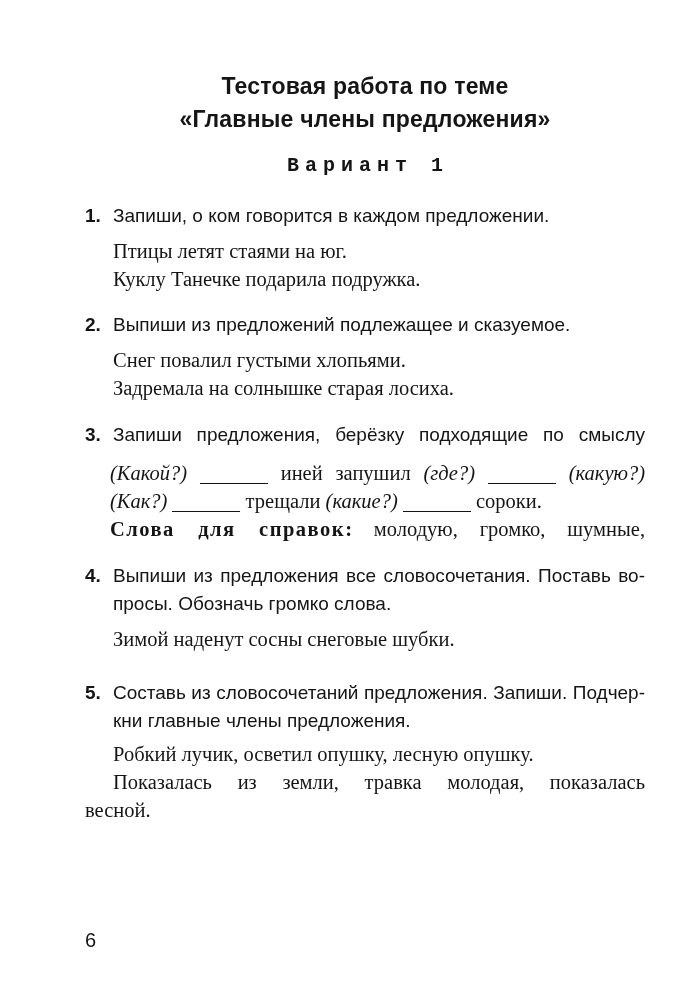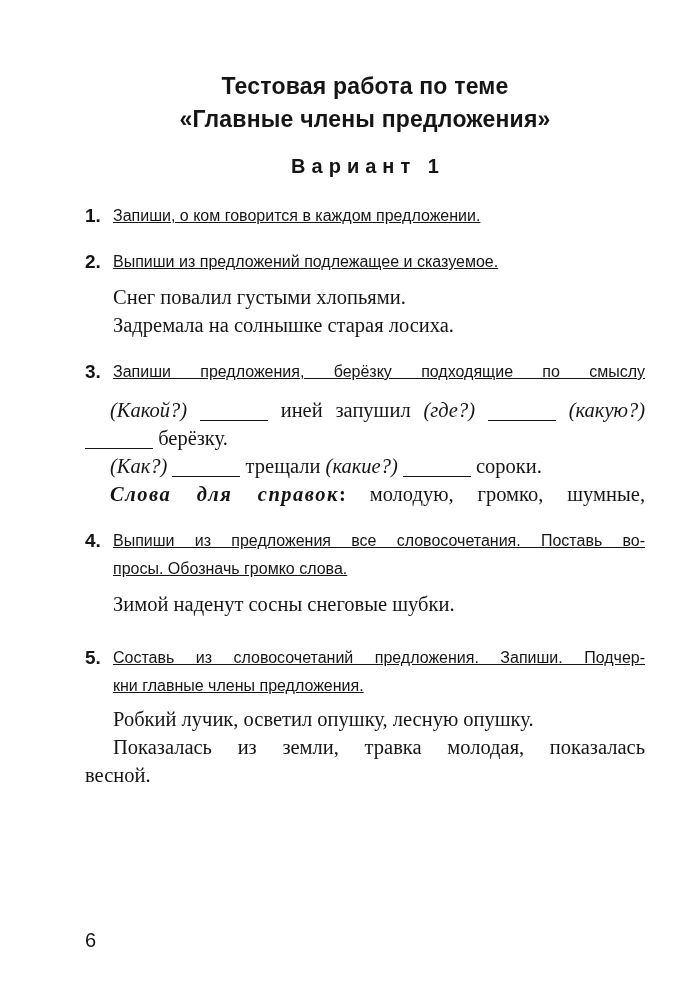--- a/index.html
+++ b/index.html
@@ -18,41 +18,41 @@
   .title {
     font-family: "Liberation Sans", sans-serif;
     font-weight: bold;
     font-size: 23px;
     line-height: 33px;
     text-align: center;
     letter-spacing: 0.2px;
   }
   .variant {
     margin-top: 16px;
-    font-family: Liberation Sans, sans-serif;
+    font-family: Liberation Mono, monospace;
     font-weight: bold;
     font-size: 20px;
     line-height: 28px;
     text-align: center;
     letter-spacing: 6px;
     text-indent: 6px;
   }
   
   .task { margin-top: 18px; }
   .task.first { margin-top: 22px; }
   .task.t3 { margin-top: 19px; }
   .task.t4 { margin-top: 19px; }
   .task.t5 { margin-top: 26px; }
   .prompt { display: flex; align-items: flex-start; }
   .num {
     flex: none; width: 28px;
     font-weight: bold;
     font-size: 19px; line-height: 28px;
   }
-  .ptext { flex: 1; min-width: 0; font-size: 16px; line-height: 28px; text-decoration: underline; }
+  .ptext { flex: 1; min-width: 0; font-size: 19px; line-height: 28px; }
   .pline { }
   .jline { text-align: justify; text-align-last: justify; }
   
   .body { margin-top: 7px; }
   .body.b3 { margin-top: 10px; }
   .body.b5 { margin-top: 5px; }
   .serif, .sent, .line {
     font-family: "Liberation Serif", "DejaVu Serif", serif;
     font-size: 20.5px;
     line-height: 28px;
@@ -62,21 +62,20 @@
   .indent { text-indent: 25px; }
   .it { font-style: italic; text-align: center; }
   .blank {
     display: inline-block;
     width: 68px; height: 1px;
     border-bottom: 1.7px solid #151515;
     vertical-align: -4px;
   }
   .ref-label {
     font-weight: bold;
-    font-style: italic;
     letter-spacing: 1.5px;
   }
   .ref-colon { font-weight: bold; }
   
   .pagenum {
     position: absolute;
     left: 85px; top: 910px;
     font-family: "Liberation Sans", sans-serif;
     font-size: 20px; line-height: 28px;
   }
@@ -93,20 +92,24 @@
 
   <div class="variant">Вариант 1</div>
 
   <section class="task first">
     <div class="prompt">
       <span class="num">1.</span>
       <div class="ptext">
         <div class="pline">Запиши, о ком говорится в каждом предложении.</div>
       </div>
     </div>
+    <div class="body">
+      <p class="sent">Птицы летят стаями на юг.</p>
+      <p class="sent">Куклу Танечке подарила подружка.</p>
+    </div>
   </section>
 
   <section class="task">
     <div class="prompt">
       <span class="num">2.</span>
       <div class="ptext">
         <div class="pline">Выпиши из предложений подлежащее и сказуемое.</div>
       </div>
     </div>
     <div class="body">
@@ -118,23 +121,20 @@
   <section class="task t3">
     <div class="prompt">
       <span class="num">3.</span>
       <div class="ptext">
         <div class="pline jline">Запиши предложения, берёзку подходящие по смыслу</div>
       </div>
     </div>
     <div class="body b3 serif">
       <div class="line jline indent">
         <span class="it">(Какой?)</span> <span class="blank"></span> <span>иней запушил</span> <span class="it">(где?)</span> <span class="blank"></span> <span class="it">(какую?)</span>
-      </div>
-      <div class="line">
-        <span class="blank"></span> <span>берёзку.</span>
       </div>
       <div class="line indent">
         <span class="it">(Как?)</span> <span class="blank"></span> <span>трещали</span> <span class="it">(какие?)</span> <span class="blank"></span> <span>сороки.</span>
       </div>
       <div class="line jline indent">
         <span class="ref-label">Слова для справок</span><span class="ref-colon">:</span> <span>молодую, громко, шумные,</span>
       </div>
     </div>
   </section>
 

